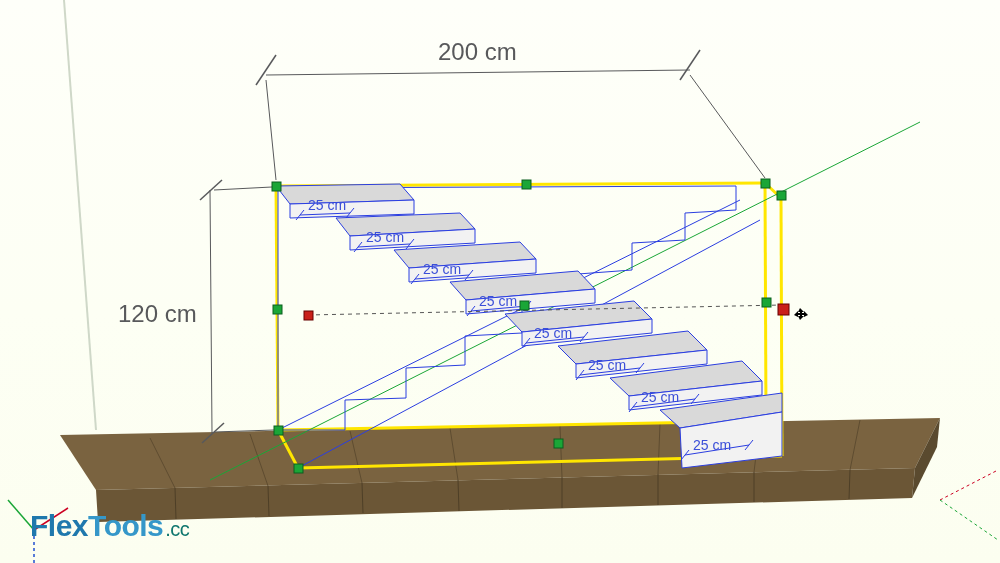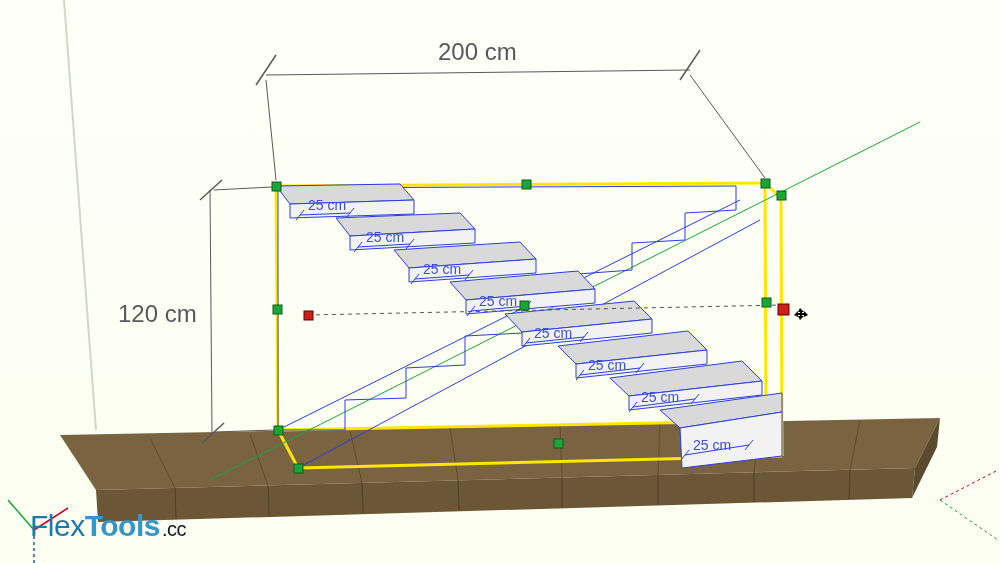--- a/index.html
+++ b/index.html
@@ -46,22 +46,22 @@
   .move-arrows { fill: #000; }
   .logo {
     position: absolute;
     left: 30px;
     bottom: 20px;
     font-size: 30px;
     font-weight: 600;
     color: #3597c9;
     letter-spacing: -0.5px;
   }
-  .logo .bold { font-weight: 400; color: #1f78ad; }
-  .logo .cc { font-size: 20px; font-weight: 400; color: #0f172a; margin-left: 2px; }
+  .logo .bold { font-weight: 700; color: #1f78ad; }
+  .logo .cc { font-size: 20px; font-weight: 400; color: #0f766e; margin-left: 2px; }
 </style>
 </head>
 <body>
 
 <div id="scene">
   <div id="sky"></div>
 
   <svg width="1000" height="563">
 
     <line x1="64" y1="0" x2="96" y2="430" class="green-line" style="stroke:#cfd8c8;stroke-width:2"></line>

